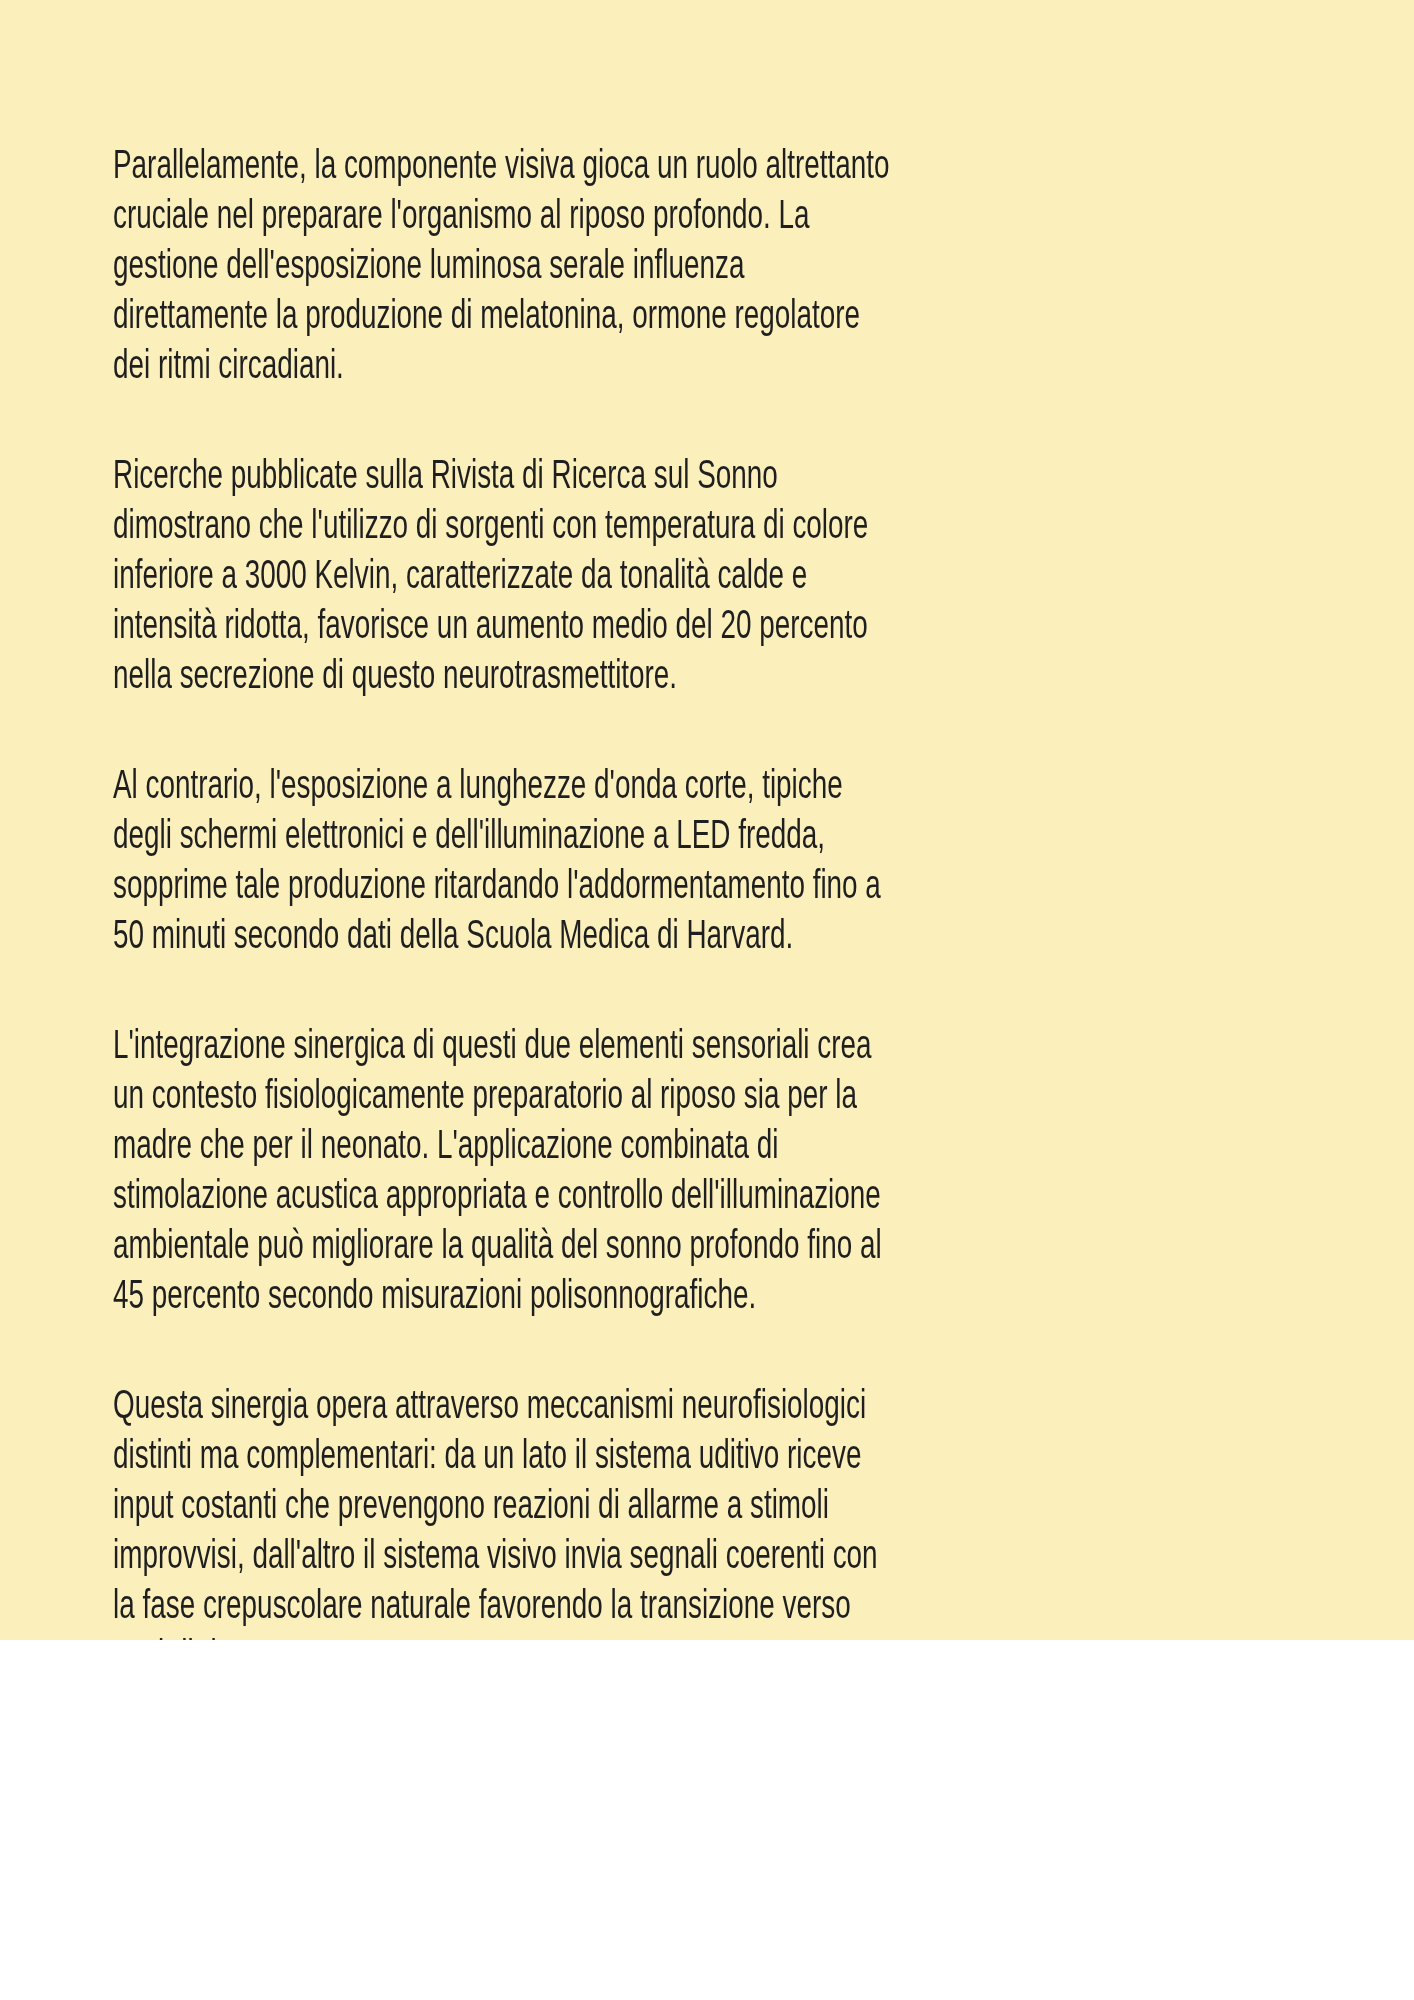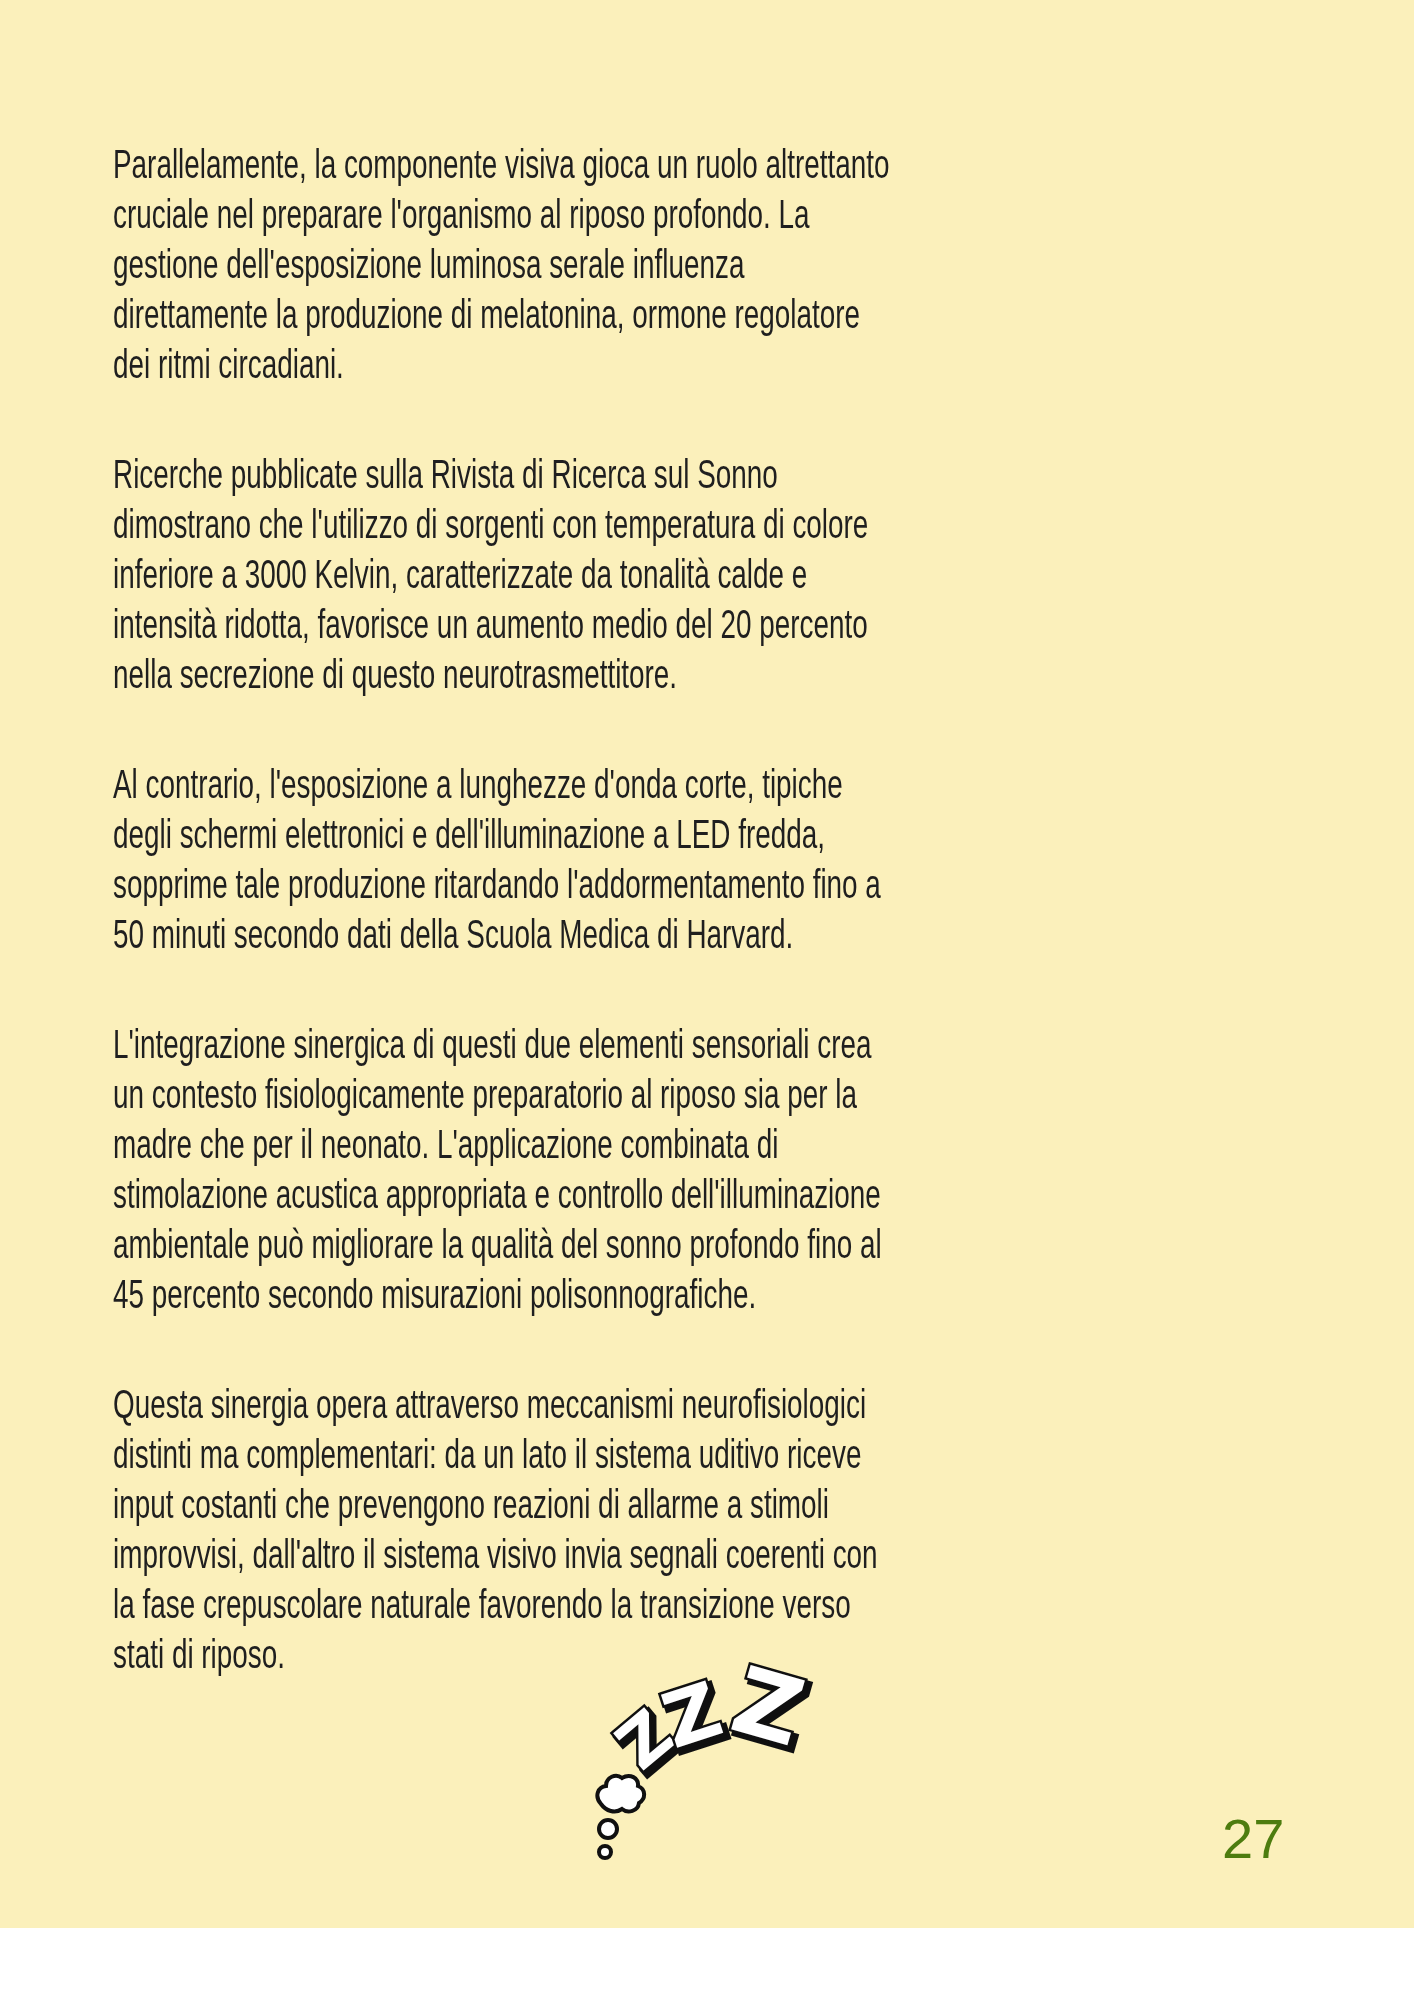--- a/index.html
+++ b/index.html
@@ -2,21 +2,21 @@
 <html><head>
 <meta charset="utf-8">
 <style>
   html, body {
     margin: 0;
     padding: 0;
   }
   .page {
     position: relative;
     width: 1414px;
-    height: 1928px;
+    height: 1640px;
     background: #FBF0BB;
     overflow: hidden;
     font-family: "Liberation Sans", sans-serif;
   }
   .content {
     position: absolute;
     left: 113px;
     top: 139px;
     width: 1350px;
     transform: scaleX(0.68);

